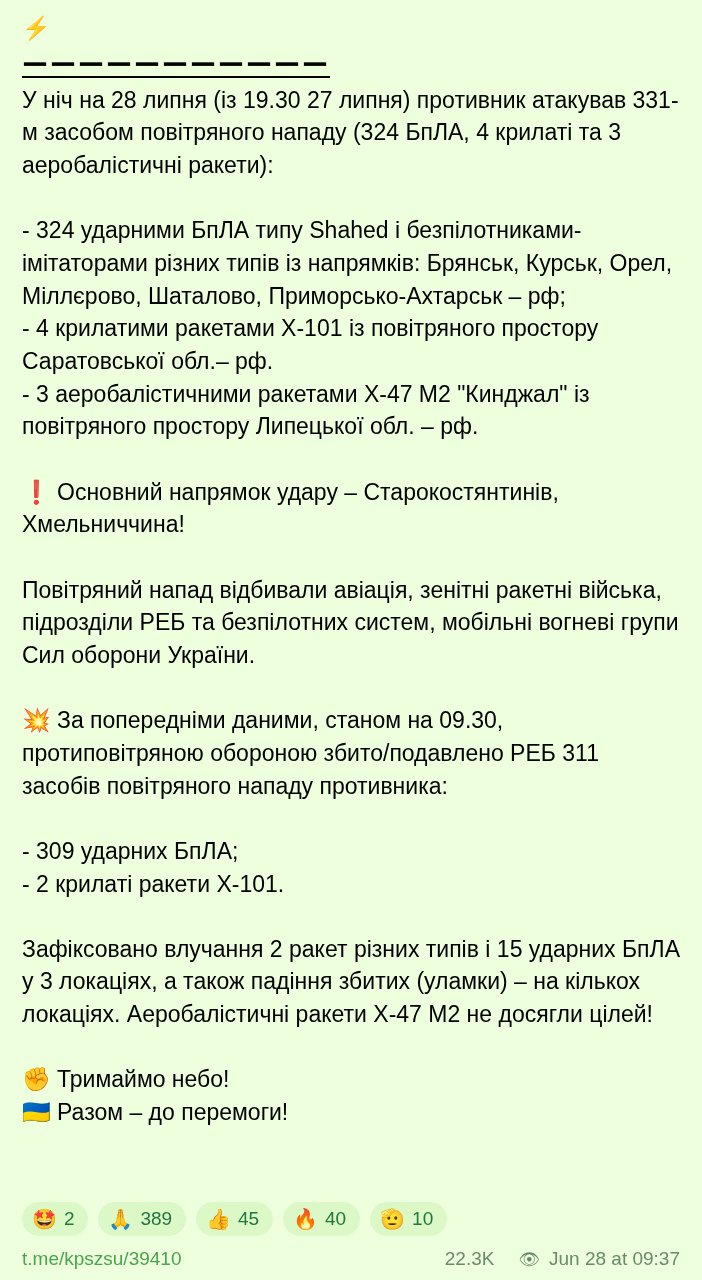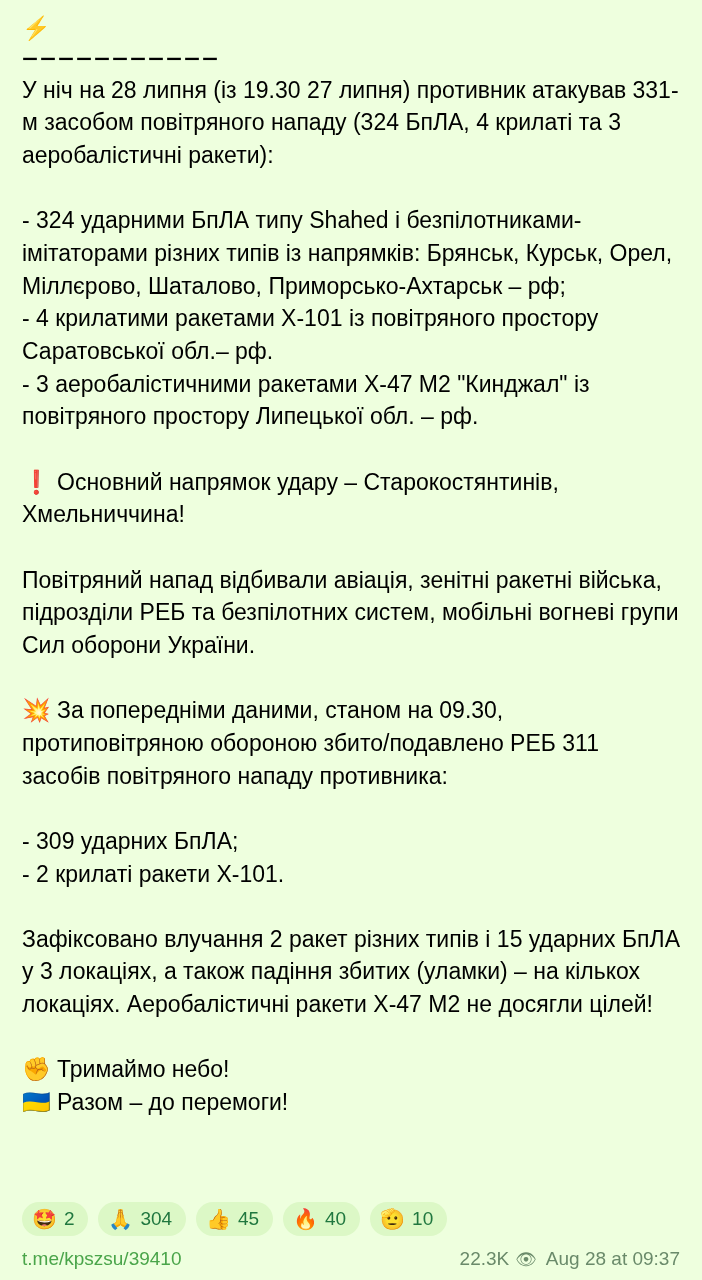--- a/index.html
+++ b/index.html
@@ -32,27 +32,28 @@
     color: #000000;
     letter-spacing: 0.2px;
     line-height: 1.25;
   }
   .headline .emoji {
     font-size: 23px;
     line-height: 1.25;
   }
   .divider {
     margin: 9px 0 6px 0;
-    font-size: 16px;
+    font-size: 26px;
     font-weight: bold;
     letter-spacing: 2px;
     color: #000;
     line-height: 1;
     white-space: nowrap;
     overflow: hidden;
+    text-decoration: underline;
   }
   .body-text {
     font-size: 23px;
     line-height: 1.42;
     color: #000000;
     white-space: pre-wrap;
     word-wrap: break-word;
     flex: 1 1 auto;
   }
   .reactions {
@@ -97,21 +98,21 @@
   }
   .footer-right {
     display: flex;
     align-items: center;
     gap: 9px;
     color: #6a8a6a;
   }
   .views {
     display: flex;
     align-items: center;
-    gap: 6px;
+    gap: 24px;
     color: #6a8a6a;
   }
   .eye-icon {
     display: inline-block;
     line-height: 1;
     font-size: 17px;
   }
   .timestamp {
     color: #6a8a6a;
   }
@@ -147,21 +148,21 @@
 ✊ Тримаймо небо!
 🇺🇦 Разом – до перемоги!</div>
 
   <div class="reactions">
     <div class="reaction">
       <span class="r-emoji">🤩</span>
       <span class="r-count">2</span>
     </div>
     <div class="reaction">
       <span class="r-emoji">🙏</span>
-      <span class="r-count">304</span>
+      <span class="r-count">389</span>
     </div>
     <div class="reaction">
       <span class="r-emoji">👍</span>
       <span class="r-count">45</span>
     </div>
     <div class="reaction">
       <span class="r-emoji">🔥</span>
       <span class="r-count">40</span>
     </div>
     <div class="reaction">
@@ -170,17 +171,17 @@
     </div>
   </div>
 
   <div class="footer">
     <a class="footer-left" href="#">t.me/kpszsu/39410</a>
     <div class="footer-right">
       <span class="views">
         <span>22.3K</span>
         <span class="eye-icon">👁</span>
       </span>
-      <span class="timestamp">Aug 28 at 09:37</span>
+      <span class="timestamp">Jun 28 at 09:37</span>
     </div>
   </div>
 
 </div>
 
 </body></html>

